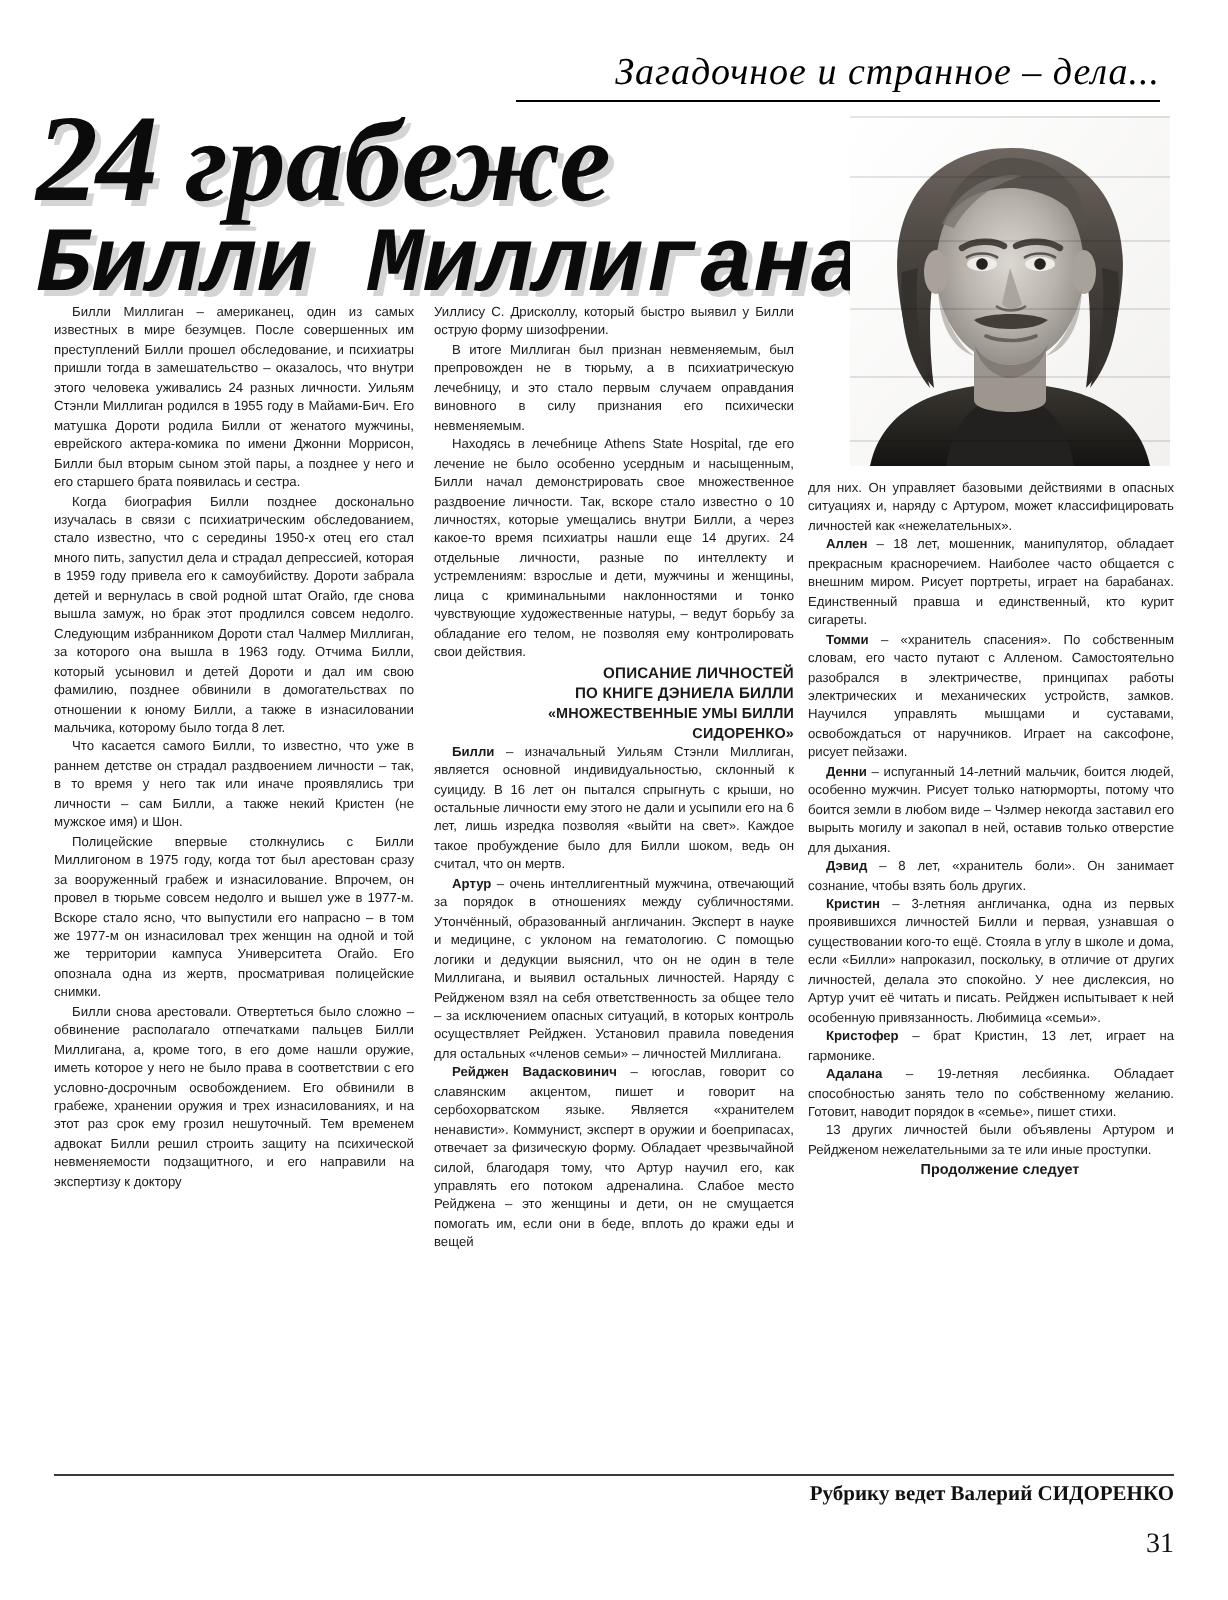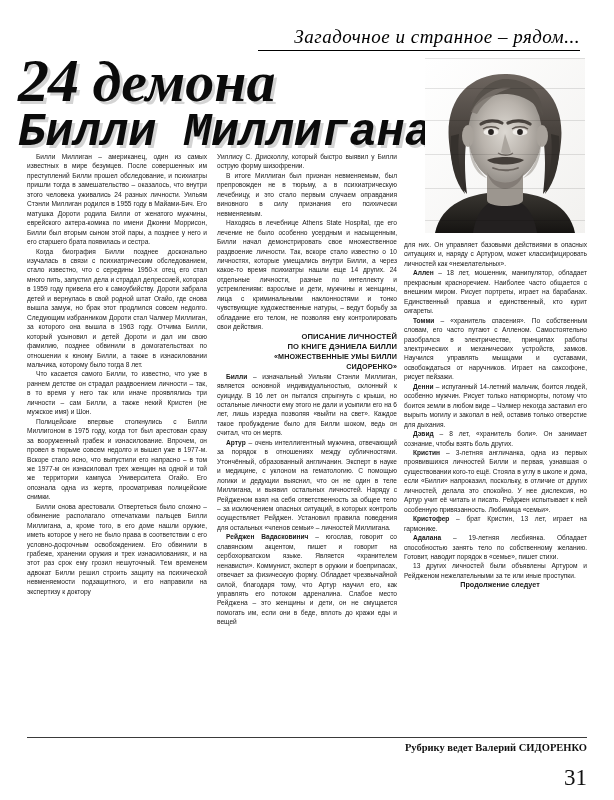--- a/index.html
+++ b/index.html
@@ -142,35 +142,35 @@
     font-weight: bold;
     font-size: 10.5px;
     color: #111;
     white-space: nowrap;
   }
   .folio {
     position: absolute;
     right: 27px;
     top: 765px;
     font-family: "Liberation Serif", serif;
-    font-size: 23px;
+    font-size: 14px;
     color: #111;
   }
 </style>
 </head>
 <body>
 
 <div class="page">
 
-  <div class="kicker">Загадочное  и странное  –  рядом...</div>
+  <div class="kicker">Загадочное  и странное  –  дела...</div>
 
   <div class="title-block">
     <div class="title-line1">
       <span class="num">24</span>
-      <span>демона</span>
+      <span>грабеже</span>
     </div>
     <div class="title-line2">Билли Миллигана</div>
   </div>
 
   <div class="photo">
     <svg width="160" height="175" viewBox="0 0 160 175">
       <defs>
         <radialGradient id="faceg" cx="50%" cy="48%" r="58%">
           <stop offset="0%" stop-color="#dcd8d2"></stop>
           <stop offset="55%" stop-color="#b9b3ac"></stop>

